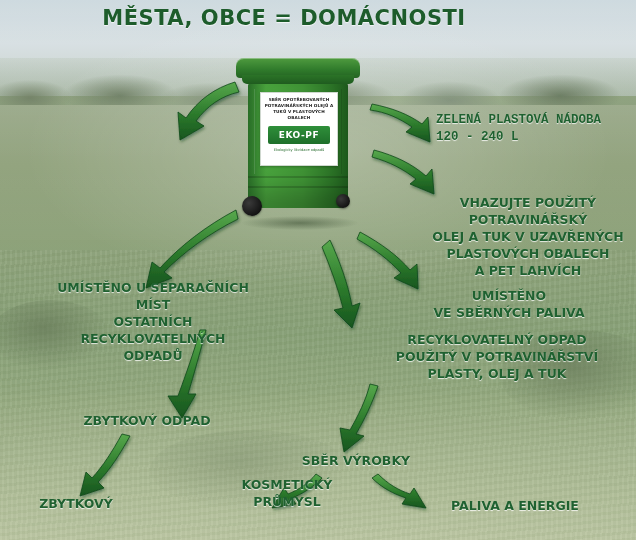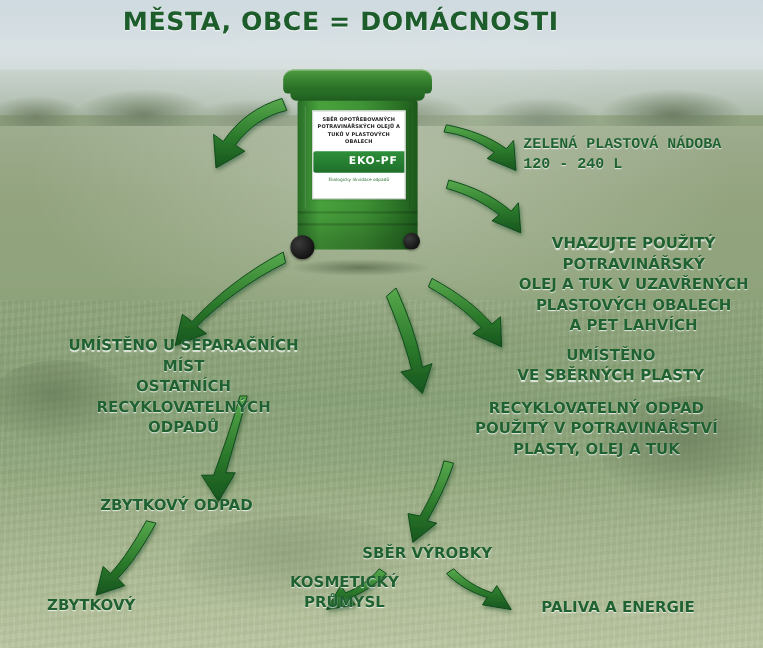--- a/index.html
+++ b/index.html
@@ -162,21 +162,20 @@
     height: 18px;
     background: linear-gradient(to bottom, #2f8f3a 0%, #1e6f2a 100%);
     border-radius: 2px;
     color: #fff;
     font-size: 9px;
     font-weight: bold;
     letter-spacing: 0.6px;
     display: flex;
     align-items: center;
     justify-content: center;
-    padding-left: 19px;
   }
   .bin-label-sub {
     margin-top: 4px;
     text-align: center;
     font-size: 3.6px;
     color: #2b6e31;
   }
   .bin-wheel {
     position: absolute;
     width: 20px; height: 20px;
@@ -291,21 +290,21 @@
     </div>
   </div>
 
   <div class="label left" style="left:436px; top:112px;font-family:Liberation Mono, monospace;">ZELENÁ PLASTOVÁ NÁDOBA
 120 - 240 L</div>
   <div class="label center" style="left:405px; top:194px; width:246px;">VHAZUJTE POUŽITÝ POTRAVINÁŘSKÝ
 OLEJ A TUK V UZAVŘENÝCH
 PLASTOVÝCH OBALECH
 A PET LAHVÍCH</div>
   <div class="label center" style="left:398px; top:287px; width:222px;">UMÍSTĚNO
-VE SBĚRNÝCH PLASTY</div>
+VE SBĚRNÝCH PALIVA</div>
   <div class="label center" style="left:384px; top:331px; width:226px;">RECYKLOVATELNÝ ODPAD
 POUŽITÝ V POTRAVINÁŘSTVÍ
 PLASTY, OLEJ A TUK</div>
   <div class="label center" style="left:40px;  top:279px; width:226px;">UMÍSTĚNO U SEPARAČNÍCH MÍST
 OSTATNÍCH RECYKLOVATELNÝCH
 ODPADŮ</div>
   <div class="label center" style="left:82px;  top:412px; width:130px;">ZBYTKOVÝ ODPAD</div>
   <div class="label center" style="left:30px;  top:495px; width:92px;">ZBYTKOVÝ</div>
   <div class="label center" style="left:296px; top:452px; width:120px;">SBĚR VÝROBKY</div>
   <div class="label center" style="left:232px; top:476px; width:110px;">KOSMETICKÝ

